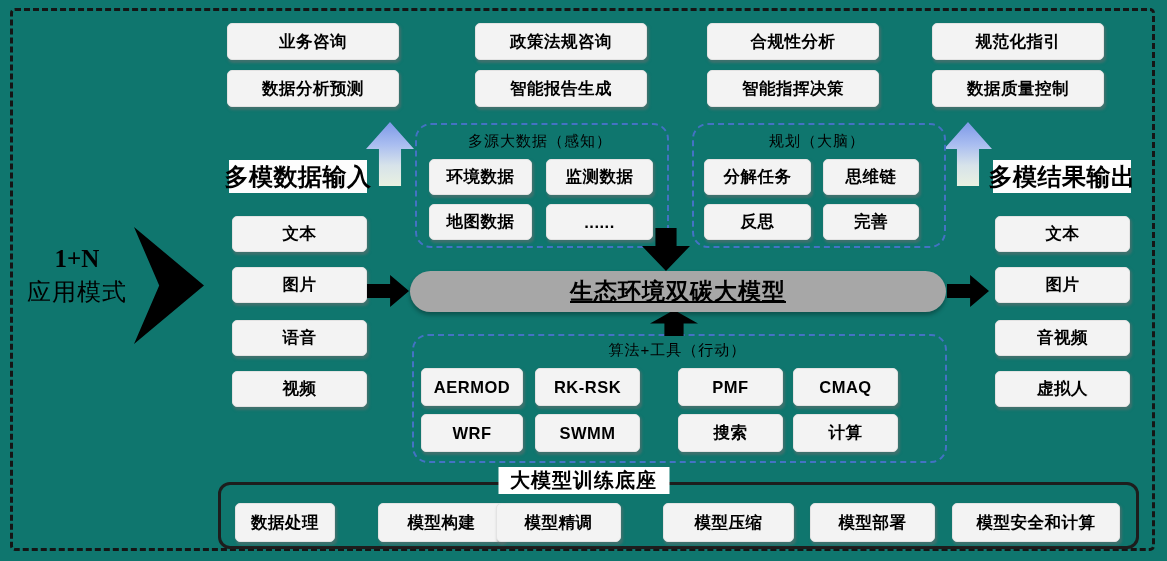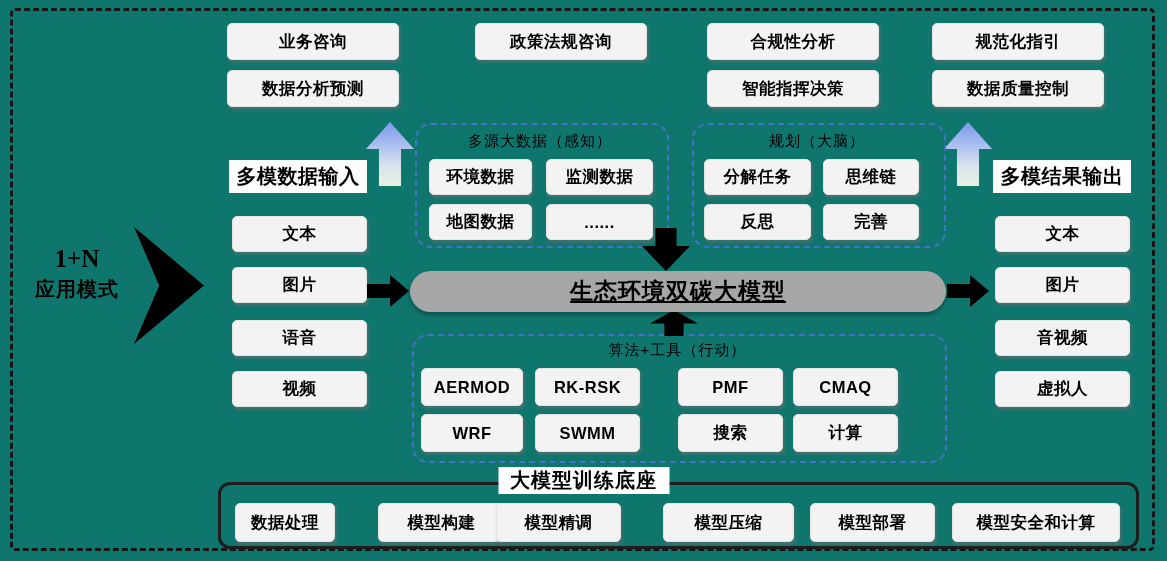--- a/index.html
+++ b/index.html
@@ -23,21 +23,21 @@
   .dash{
     position:absolute;border:2px dashed #4472c4;border-radius:16px;background:transparent;
   }
   .dtitle{
     position:absolute;text-align:center;font-size:15px;font-weight:normal;
     letter-spacing:1px;white-space:nowrap;
   }
   
   .collabel{
     position:absolute;background:#fdfdfd;display:flex;align-items:center;justify-content:center;
-    font-weight:bold;font-size:20px;letter-spacing:.5px;white-space:nowrap;
+    font-weight:bold;font-size:24px;letter-spacing:.5px;white-space:nowrap;
   }
   
   .core{
     position:absolute;left:410px;top:271px;width:536px;height:41px;
     background:#a7a7a7;border-radius:21px;box-shadow:0 3px 4px rgba(0,0,0,.30);
     display:flex;align-items:center;justify-content:center;
     font-weight:bold;font-size:23px;letter-spacing:1px;color:#000;
   }
   
   .arr{position:absolute;background:#000;}
@@ -52,21 +52,21 @@
   .grad-up{
     position:absolute;width:48px;height:64px;
     background:linear-gradient(180deg,#7d99e8 0%,#a9bdf0 35%,#d7e3ea 68%,#e9f1e1 100%);
     clip-path:polygon(50% 0,100% 42%,73% 42%,73% 100%,27% 100%,27% 42%,0 42%);
   }
   
   .mode{
     position:absolute;left:18px;top:243px;width:118px;text-align:center;line-height:1.3;
   }
   .mode .l1{font-family:"Liberation Serif","DejaVu Serif",serif;font-weight:bold;font-size:25px;}
-  .mode .l2{font-weight:bold;font-size:20px;letter-spacing:1px;white-space:nowrap;}
+  .mode .l2{font-weight:normal;font-size:24px;letter-spacing:1px;white-space:nowrap;}
   
   .foundation{
     position:absolute;left:218px;top:482px;width:915px;height:61px;
     border:3px solid #1d1d1d;border-radius:12px;
   }
   .ftitle{
     position:absolute;left:50%;top:467px;transform:translateX(-50%);
     background:#ffffff;padding:0 12px;font-weight:bold;font-size:20px;
     letter-spacing:1px;white-space:nowrap;z-index:3;
   }
@@ -77,20 +77,21 @@
 
 <div class="canvas">
   <div class="frame"></div>
 
   <div class="box" style="left:227px;top:23px;width:170px;height:35px">业务咨询</div>
   <div class="box" style="left:475px;top:23px;width:170px;height:35px">政策法规咨询</div>
   <div class="box" style="left:707px;top:23px;width:170px;height:35px">合规性分析</div>
   <div class="box" style="left:932px;top:23px;width:170px;height:35px">规范化指引</div>
 
   <div class="box" style="left:227px;top:70px;width:170px;height:35px">数据分析预测</div>
+  <div class="box" style="left:475px;top:70px;width:170px;height:35px">智能报告生成</div>
   <div class="box" style="left:707px;top:70px;width:170px;height:35px">智能指挥决策</div>
   <div class="box" style="left:932px;top:70px;width:170px;height:35px">数据质量控制</div>
 
   <div class="mode">
     <div class="l1">1+N</div>
     <div class="l2">应用模式</div>
   </div>
   <div class="chevron"></div>
 
   <div class="collabel" style="left:229px;top:160px;width:138px;height:33px">多模数据输入</div>

